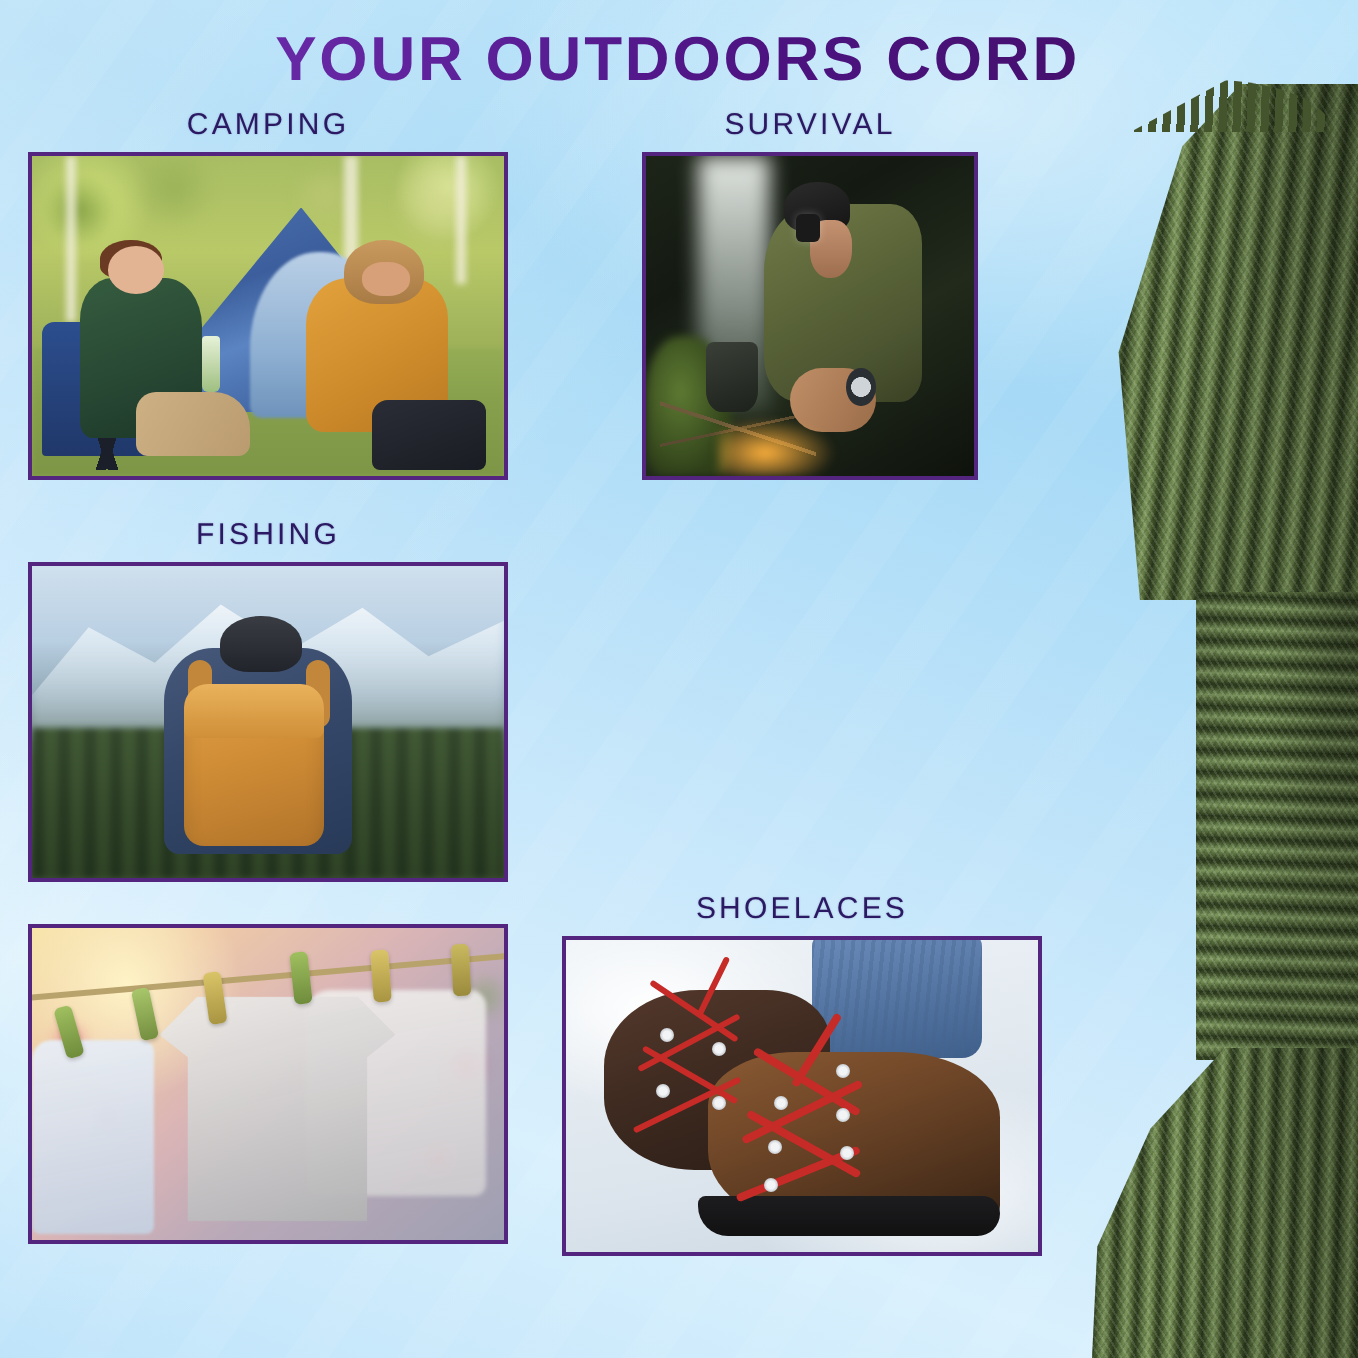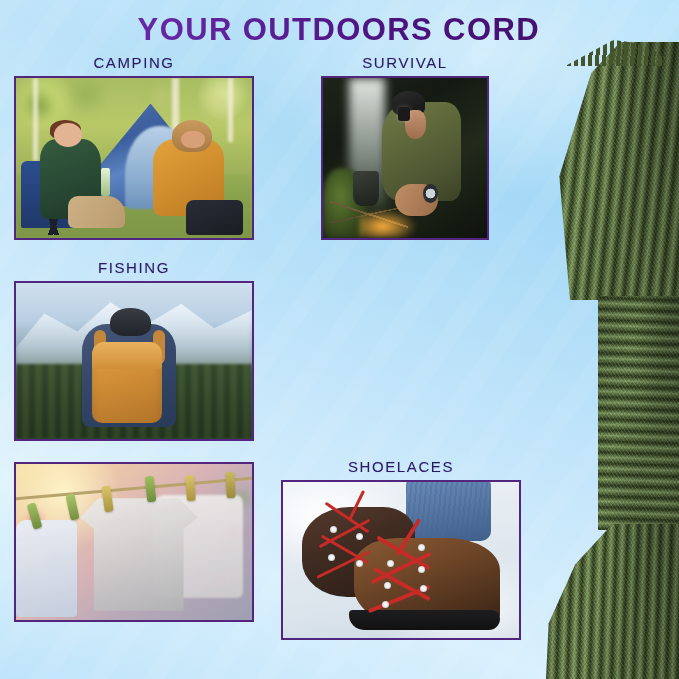--- a/index.html
+++ b/index.html
@@ -545,21 +545,21 @@
           <div class="peg" style="left:6%;top:25%;background:linear-gradient(180deg,#9fbf5f,#6f8c3c);transform:rotate(-16deg);"></div>
           <div class="peg" style="left:22%;top:19%;background:linear-gradient(180deg,#a8c66a,#748f40);transform:rotate(-12deg);"></div>
           <div class="peg" style="left:37%;top:14%;background:linear-gradient(180deg,#d9c468,#a99442);transform:rotate(-8deg);"></div>
           <div class="peg" style="left:55%;top:8%;background:linear-gradient(180deg,#9fbf5f,#6f8c3c);transform:rotate(-6deg);"></div>
           <div class="peg" style="left:72%;top:7%;background:linear-gradient(180deg,#d9c468,#a99442);transform:rotate(-4deg);"></div>
           <div class="peg" style="left:89%;top:5%;background:linear-gradient(180deg,#c9b95f,#9a8a3c);transform:rotate(-3deg);"></div>
         </div>
       </div>
     </div>
 
-    <div class="cell" style="left:281px; top:404px; width:240px;">
+    <div class="cell" style="left:281px; top:392px; width:240px;">
       <div class="cell-label">SHOELACES</div>
       <div class="photo" style="height:160px;">
         <div class="scene snow-bg">
           <div class="jeans"></div>
           <div class="boot-back"></div>
           <div class="boot-front"></div>
           <div class="boot-sole"></div>
 
           <div class="lace" style="left:16%;top:22%;width:22%;height:3px;transform:rotate(34deg);"></div>
           <div class="lace" style="left:14%;top:32%;width:24%;height:3px;transform:rotate(-28deg);"></div>

